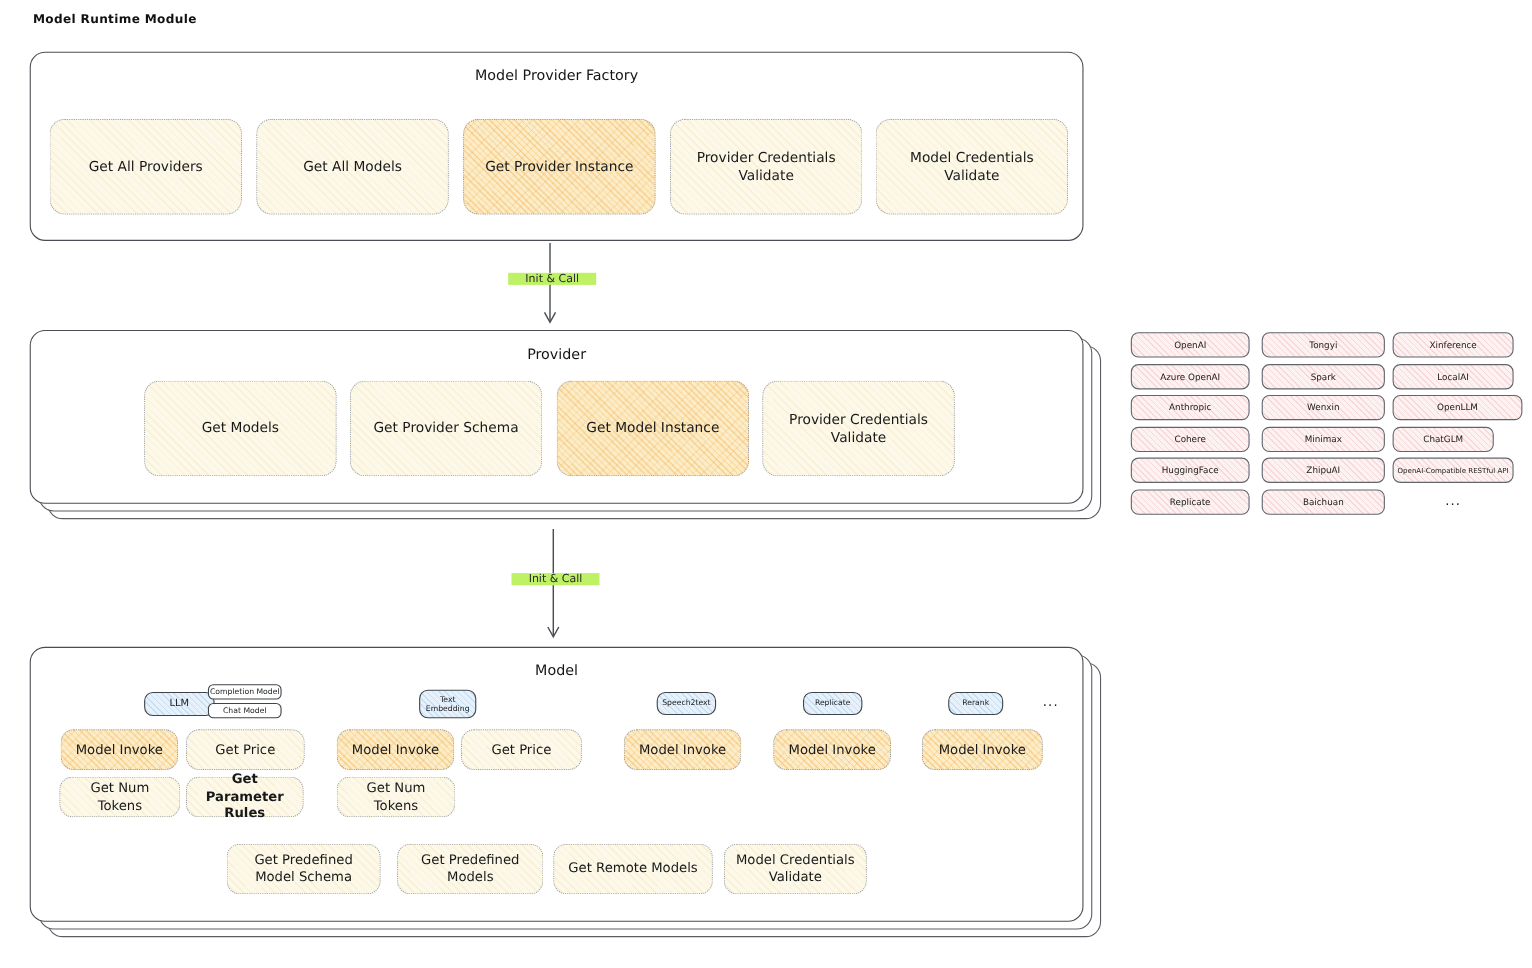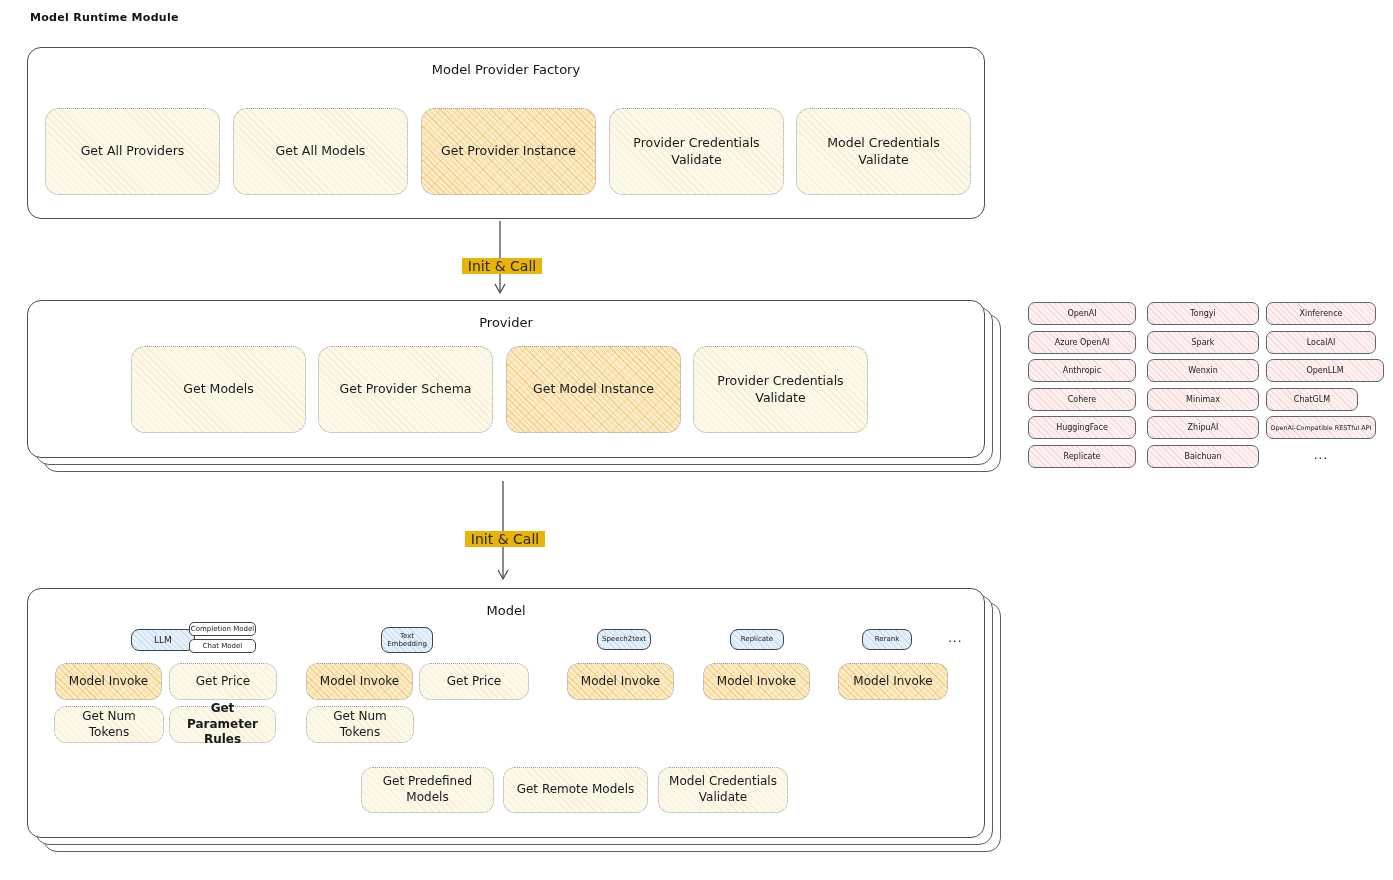--- a/index.html
+++ b/index.html
@@ -51,22 +51,22 @@
     background-color:#e6f1fb;
     background-image:repeating-linear-gradient(45deg,rgba(110,170,215,0.25) 0 1px,transparent 1px 4px);
   }
   .tab-llm{font-size:9px;}
   .subtab{
     position:absolute;box-sizing:border-box;display:flex;align-items:center;justify-content:center;
     text-align:center;border:1px solid #3f444a;border-radius:5px;
     font-size:7px;color:#1a1c1e;background:#fff;white-space:nowrap;
   }
   .arrow-label{
-    position:absolute;text-align:center;font-size:14px;color:#26282b;
-    background:#eab308;padding:0 2px;margin-top:10px;
+    position:absolute;text-align:center;font-size:10px;color:#26282b;
+    background:#bef264;padding:0 2px;
   }
   .ellipsis{position:absolute;font-size:12px;color:#1b1c1e;letter-spacing:1px;}
   .small-btn{font-size:12px;border-radius:12px;}
 </style>
 </head>
 <body>
 
 <div id="canvas">
 
   <div class="abs page-title" style="left:30px;top:11px;width:320px;">Model Runtime Module</div>
@@ -147,18 +147,19 @@
     <div class="btn small-btn fill-orange" style="left:278px;top:74px;width:107px;height:37px;">Model Invoke</div>
     <div class="btn small-btn fill-cream" style="left:391px;top:74px;width:110px;height:37px;">Get Price</div>
     <div class="btn small-btn fill-orange" style="left:539px;top:74px;width:107px;height:37px;">Model Invoke</div>
     <div class="btn small-btn fill-orange" style="left:675px;top:74px;width:107px;height:37px;">Model Invoke</div>
     <div class="btn small-btn fill-orange" style="left:810px;top:74px;width:110px;height:37px;">Model Invoke</div>
 
     <div class="btn small-btn fill-cream" style="left:26px;top:117px;width:110px;height:37px;">Get Num Tokens</div>
     <div class="btn small-btn fill-cream" style="left:141px;top:117px;width:107px;height:37px;font-weight:bold;">Get Parameter Rules</div>
     <div class="btn small-btn fill-cream" style="left:278px;top:117px;width:108px;height:37px;">Get Num Tokens</div>
 
+    <div class="btn small-btn fill-cream" style="left:178px;top:178px;width:140px;height:46px;">Get Predefined Model Schema</div>
     <div class="btn small-btn fill-cream" style="left:333px;top:178px;width:133px;height:46px;">Get Predefined Models</div>
     <div class="btn small-btn fill-cream" style="left:475px;top:178px;width:145px;height:46px;">Get Remote Models</div>
     <div class="btn small-btn fill-cream" style="left:630px;top:178px;width:130px;height:46px;">Model Credentials Validate</div>
   </div>
 
 </div>
 
 </body></html>

